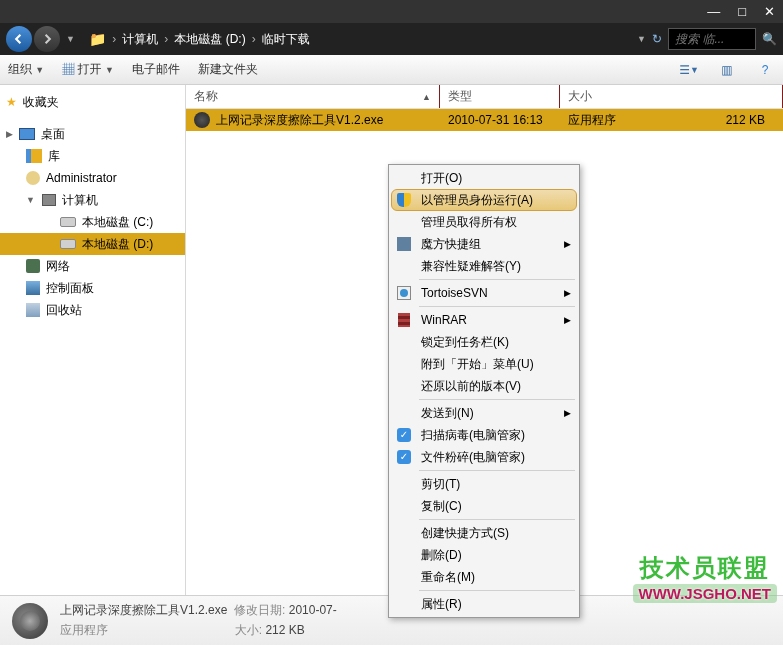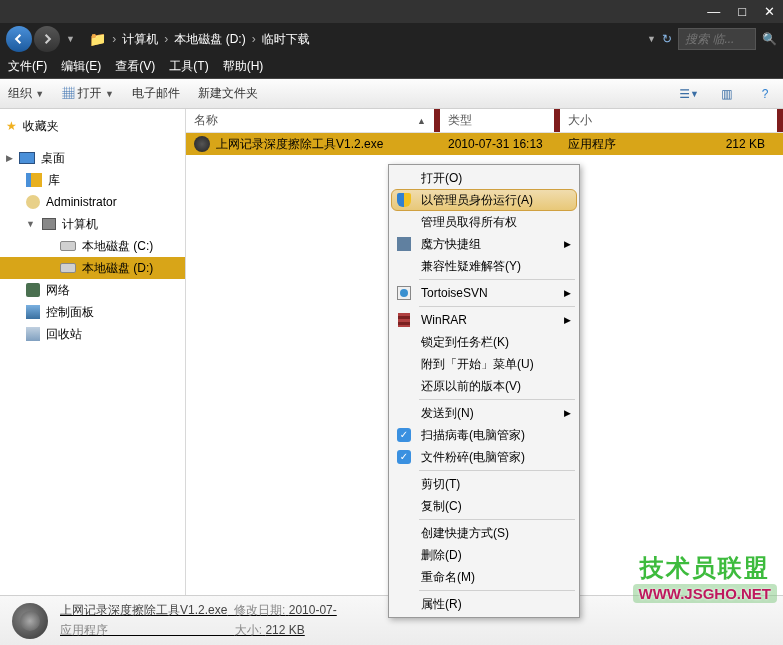--- a/index.html
+++ b/index.html
@@ -10,21 +10,21 @@
 .titlebar { height: 23px; background: #333; display: flex; justify-content: flex-end; align-items: center; padding-right: 8px; gap: 18px; }
 .titlebar span { color: #fff; cursor: pointer; font-size: 13px; }
 
 .navbar { height: 32px; background: #222; display: flex; align-items: center; padding: 0 6px; gap: 2px; }
 .nav-back { background: linear-gradient(#4a90d9, #1c5a9e); color:#fff; width:26px; height:26px; border-radius:50%; display:flex; align-items:center; justify-content:center; }
 .nav-fwd { background: linear-gradient(#555,#333); color:#888; width:26px; height:26px; border-radius:50%; display:flex; align-items:center; justify-content:center; }
 .breadcrumb { flex: 1; display: flex; align-items: center; color: #fff; padding: 0 8px; gap: 2px; }
 .bc-sep { color: #aaa; margin: 0 4px; }
 .folder-ico { color: #e8b020; font-size: 14px; }
 .refresh-area { display: flex; align-items: center; gap: 6px; margin-left: auto; }
-.searchbox { background: #404040; border: 1px solid #555; height: 22px; width: 78px; color: #aaa; padding: 0 6px; font-style: italic; }
+.searchbox { background: #000000; border: 1px solid #555; height: 22px; width: 88px; color: #aaa; padding: 0 6px; font-style: italic; }
 .search-ico { color: #89b8e8; }
 
 .menubar { height: 24px; background: #222; display: flex; align-items: center; padding: 0 8px; gap: 14px; color: #fff; border-bottom: 1px solid #444; }
 
 .toolbar { height: 30px; background: linear-gradient(#fdfdfd, #e8e8e8); border-bottom: 1px solid #d0d0d0; display: flex; align-items: center; padding: 0 8px; gap: 18px; color: #333; }
 .toolbar .spacer { flex: 1; }
 .tool-icon { width: 20px; height: 20px; display: flex; align-items: center; justify-content: center; color: #3a6ea5; }
 
 .content { flex: 1; background: #fff; display: flex; overflow: hidden; }
 
@@ -38,21 +38,21 @@
 .ico-lib{width:16px;height:14px;background:linear-gradient(90deg,#4a90d9 30%,#e8b020 30%);display:inline-block;}
 .ico-user{width:14px;height:14px;border-radius:50%;background:#e8d088;display:inline-block;}
 .ico-pc{width:14px;height:12px;background:#888;border:1px solid #555;display:inline-block;}
 .ico-drive{width:16px;height:10px;background:#d0d0d0;border:1px solid #888;border-radius:2px;display:inline-block;}
 .ico-net{width:14px;height:14px;background:#4a7050;border-radius:2px;display:inline-block;}
 .ico-cp{width:14px;height:14px;background:linear-gradient(#7ab0e0,#3a70a0);display:inline-block;}
 .ico-rb{width:14px;height:14px;background:linear-gradient(#c0d0e0,#80a0c0);display:inline-block;}
 
 .list { flex: 1; display: flex; flex-direction: column; position: relative; }
 .list-header { height: 24px; display: flex; align-items: center; border-bottom: 1px solid #e0e0e0; color: #555; }
-.col { padding: 0 8px; border-right: 6px solid #7f1d1d; height: 100%; display: flex; align-items: center; }
+.col { padding: 0 8px; border-right: 1px solid #7f1d1d; height: 100%; display: flex; align-items: center; }
 .col-name { width: 254px; }
 .col-date { width: 120px; }
 .col-type { width: 120px; }
 .col-size { flex:1; }
 .sort-arrow { font-size: 9px; margin-left: auto; }
 
 .list-row { height: 22px; display: flex; align-items: center; }
 .list-row.selected { background: #d8a518; }
 .cell { padding: 0 8px; }
 .cell-name { width: 254px; display:flex; align-items:center; gap:6px; }
@@ -68,21 +68,21 @@
 .ctx-ico { width: 18px; height: 16px; display:flex; align-items:center; justify-content:center; }
 .ctx-sep { height: 1px; background: #d0d0d0; margin: 2px 2px 2px 28px; }
 .ctx-arrow { margin-left: auto; font-size: 9px; }
 .ico-shield{width:14px;height:14px;background:linear-gradient(90deg,#3080d0 50%,#f0c020 50%);border-radius:2px 2px 6px 6px;display:inline-block;}
 .ico-cube{width:14px;height:14px;background:#6080a0;display:inline-block;}
 .ico-svn{width:14px;height:14px;background:#f0f0f0;border:1px solid #888;display:inline-block;position:relative;}
 .ico-svn::after{content:"";position:absolute;left:2px;top:2px;width:8px;height:8px;background:#3a90d0;border-radius:50%;}
 .ico-rar{width:12px;height:14px;background:repeating-linear-gradient(#b04040 0 3px,#7a2020 3px 6px);display:inline-block;}
 .ico-qq{width:14px;height:14px;background:#3a90e0;border-radius:3px;display:inline-block;color:#fff;font-size:10px;text-align:center;line-height:14px;}
 
-.statusbar { height: 50px; background: linear-gradient(#f8f8f8,#ececec); border-top: 1px solid #d0d0d0; display: flex; align-items: center; padding: 0 12px; gap: 12px; text-decoration: underline; }
+.statusbar { height: 50px; background: linear-gradient(#f8f8f8,#ececec); border-top: 1px solid #d0d0d0; display: flex; align-items: center; padding: 0 12px; gap: 12px; }
 .status-ico { width: 36px; height: 36px; background: radial-gradient(circle at 40% 40%, #888, #333); border-radius: 50%; position:relative; }
 .status-ico::after{content:"";position:absolute;inset:8px;background:radial-gradient(#aaa,#555);border-radius:50%;}
 .status-text { line-height: 1.6; color: #444; }
 .status-text .muted { color: #888; }
 
 .watermark { position: absolute; right: 6px; bottom: 42px; z-index: 20; font-weight: bold; text-align: right; pointer-events:none; }
 .wm1 { color: #3dbb3d; font-size: 24px; text-shadow: 0 0 4px #fff, 2px 2px 0 #fff; letter-spacing:2px;text-align:center; }
 .wm2 { color: #be185d; font-size: 15px; text-shadow: 0 0 3px #fff; background:rgba(128,200,128,0.5); padding:1px 6px; border-radius:4px; }
 </style>
 </head>
@@ -117,27 +117,20 @@
       <span>临时下载</span>
     </div>
     <div class="refresh-area">
       <span style="color:#aaa;font-size:9px;">▼</span>
       <span class="search-ico">↻</span>
       <input class="searchbox" placeholder="搜索 临..." style="">
       <span style="color:#6aa0d8">🔍</span>
     </div>
   </div>
 
-  <div class="menubar">
-    <span>文件(F)</span>
-    <span>编辑(E)</span>
-    <span>查看(V)</span>
-    <span>工具(T)</span>
-    <span>帮助(H)</span>
-  </div>
 
   <div class="toolbar">
     <span><span>组织</span> <span style="font-size:9px;color:#555;">▼</span></span>
     <span><span style="color:#3a70b0;">▦</span> <span>打开</span> <span style="font-size:9px;color:#555;">▼</span></span>
     <span>电子邮件</span>
     <span>新建文件夹</span>
     <span class="spacer"></span>
     <span class="tool-icon">☰ <span style="font-size:9px;">▼</span></span>
     <span class="tool-icon">▥</span>
     <span class="tool-icon" style="color:#3080d0;">?</span>

